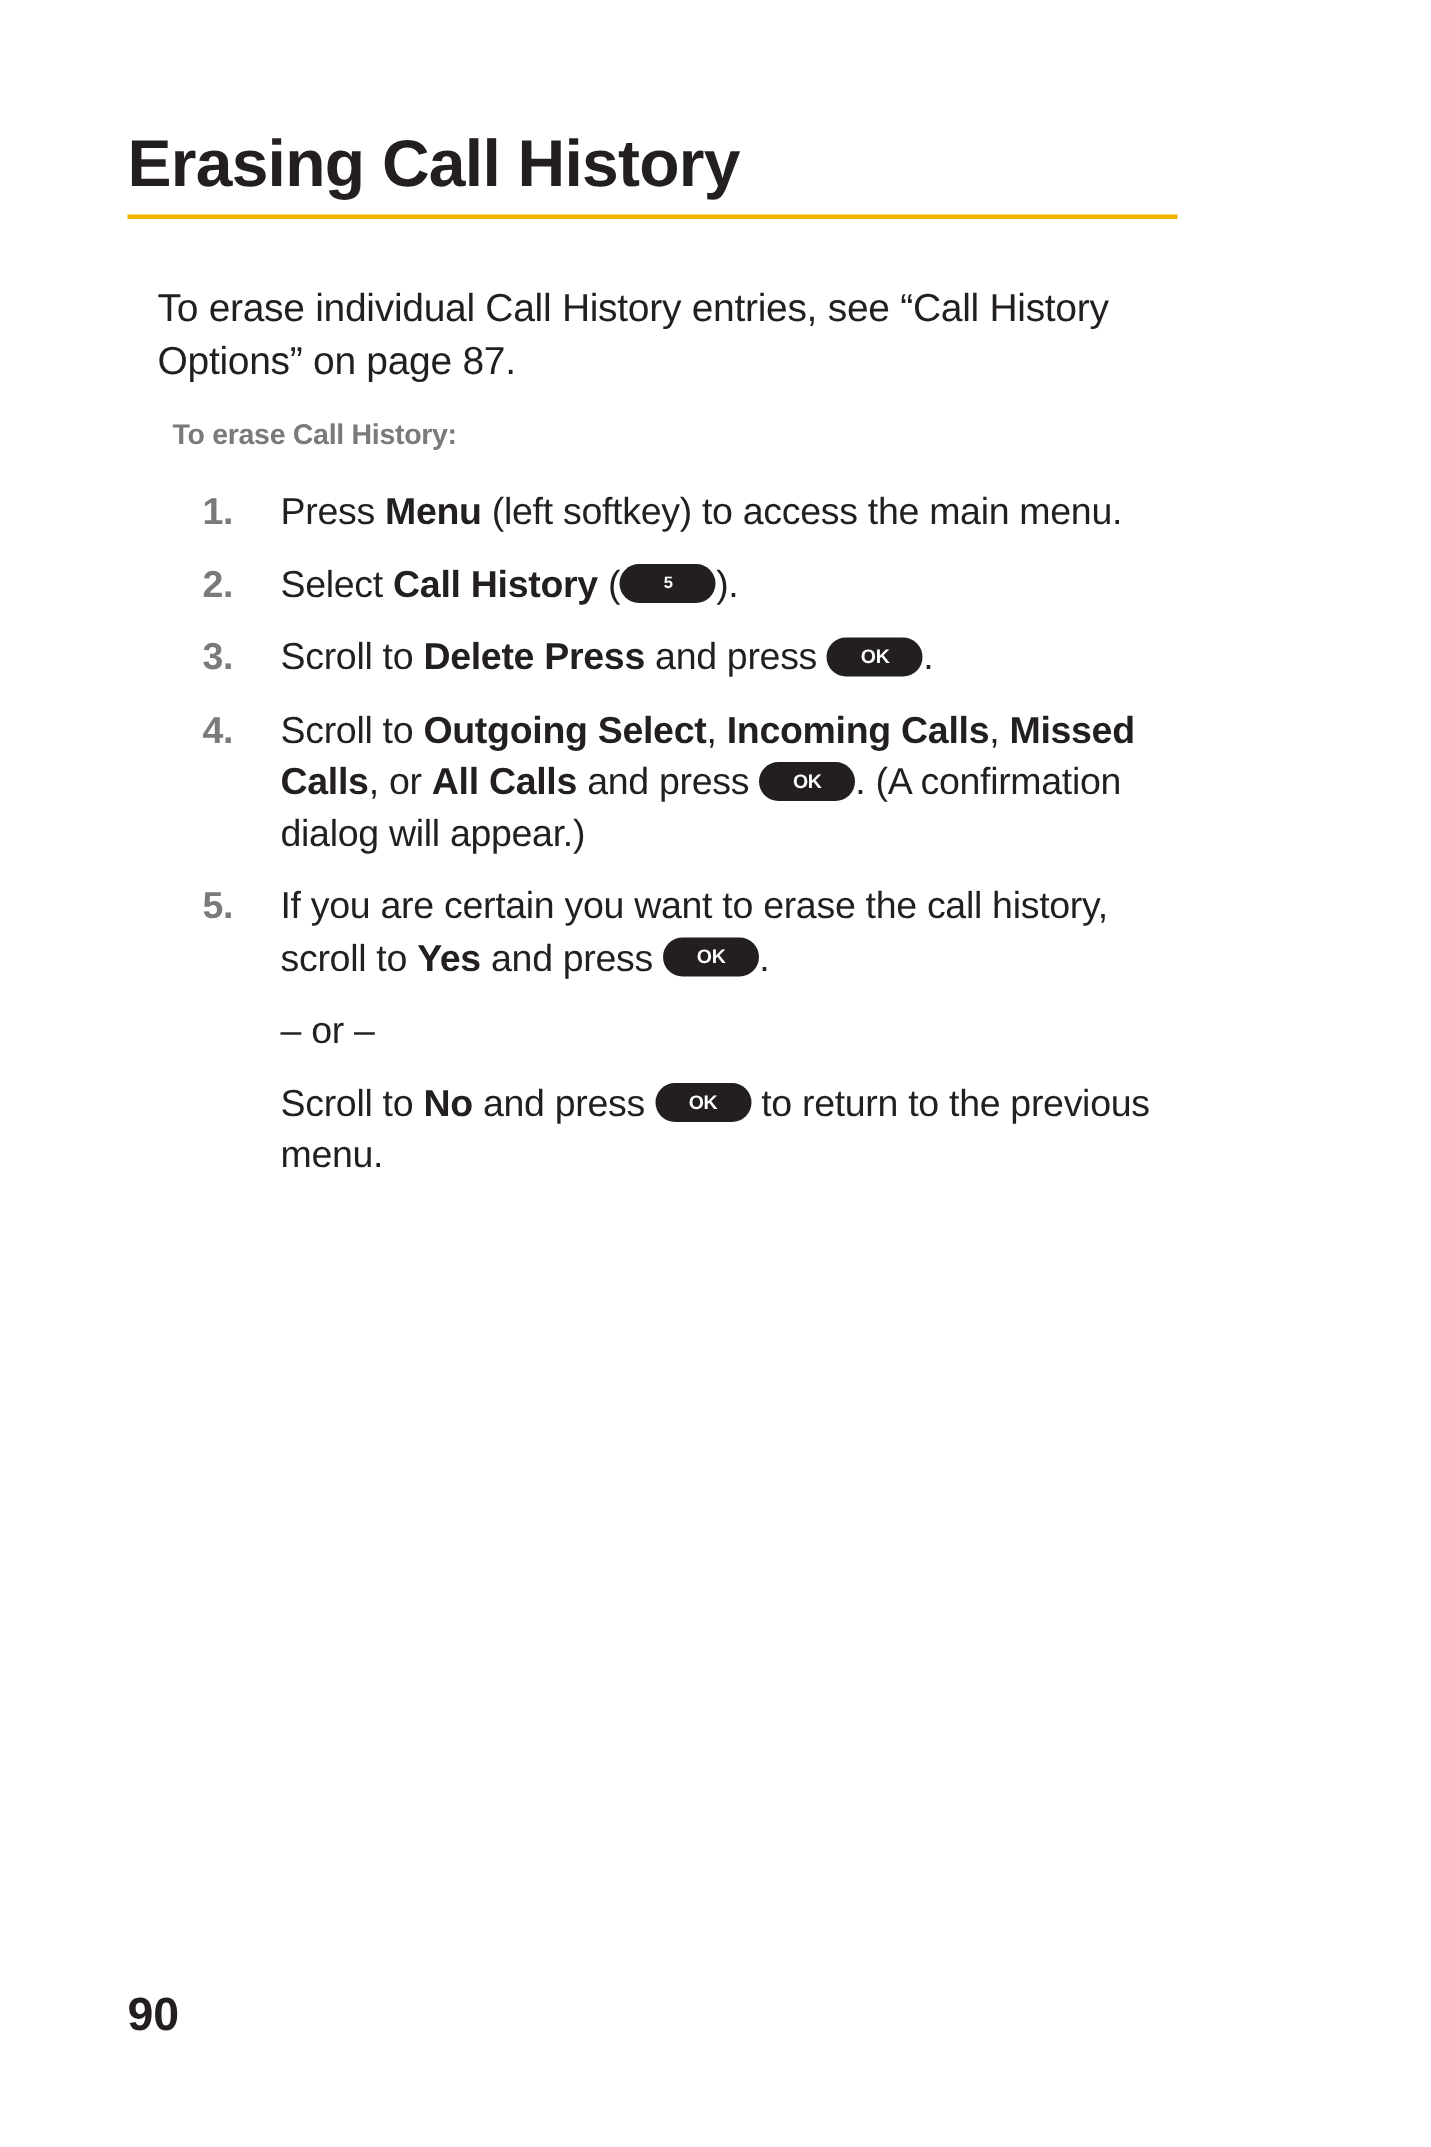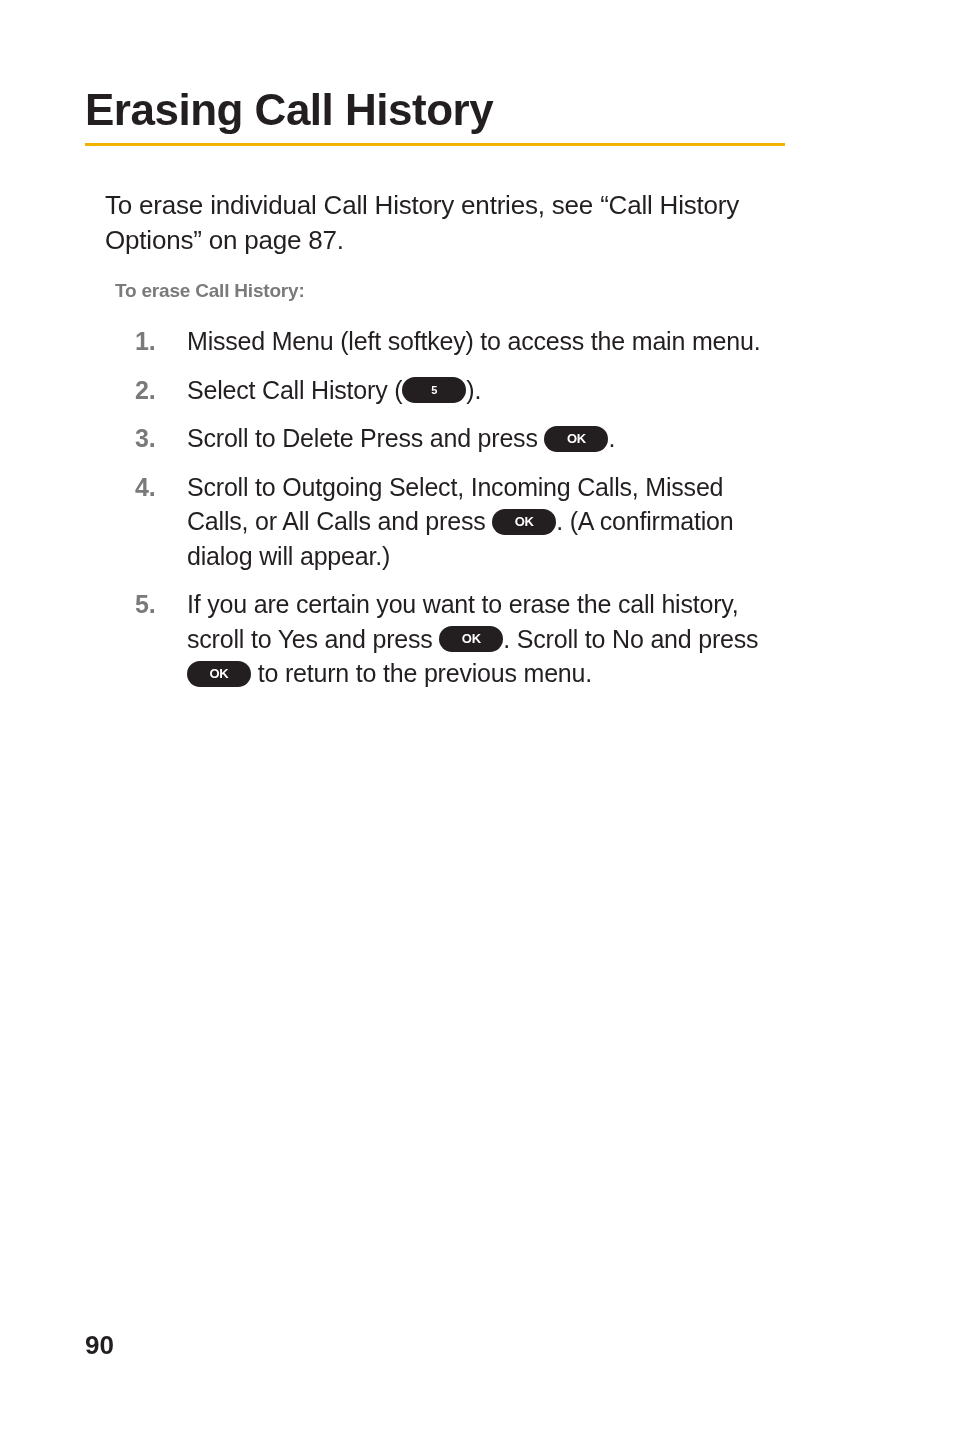--- a/index.html
+++ b/index.html
@@ -56,21 +56,21 @@
     letter-spacing: -0.2px;
   }
   ol.steps > li .num {
     position: absolute;
     left: 20px;
     top: 0;
     font-weight: 700;
     color: #7a7a7a;
     font-size: 25px;
   }
-  .b { font-weight: 400; }
+  .b { font-weight: 700; }
   .key {
     display: inline-block;
     vertical-align: middle;
     background: #231f20;
     color: #fff;
     border-radius: 14px;
     height: 26px;
     line-height: 26px;
     min-width: 48px;
     padding: 0 8px;
@@ -84,61 +84,62 @@
   .or {
     margin: 14px 0 14px 0;
   }
   .footer {
     position: absolute;
     bottom: 70px;
     left: 85px;
     right: 85px;
     display: flex;
     justify-content: space-between;
-    font-size: 26px;
+    font-size: 31px;
     font-weight: 700;
   }
 </style>
 </head>
 <body>
 
 <div class="page">
 
   <h1 class="title">Erasing Call History</h1>
   <div class="rule"></div>
 
   <p class="intro">To erase individual Call History entries, see “Call History Options” on page 87.</p>
 
   <p class="subhead">To erase Call History:</p>
 
   <ol class="steps">
 
     <li>
       <span class="num">1.</span>
-      <span>Missed </span><span class="b">Menu</span><span> (left softkey) to access the main menu.</span>
+      <span>Press </span><span class="b">Menu</span><span> (left softkey) to access the main menu.</span>
     </li>
 
     <li>
       <span class="num">2.</span>
       <span>Select </span><span class="b">Call History</span><span> (</span><span class="key num5">5</span><span>).</span>
     </li>
 
     <li>
       <span class="num">3.</span>
       <span>Scroll to </span><span class="b">Delete Press</span><span> and press </span><span class="key">OK</span><span>.</span>
     </li>
 
     <li>
       <span class="num">4.</span>
       <span>Scroll to </span><span class="b">Outgoing Select</span><span>, </span><span class="b">Incoming Calls</span><span>, </span><span class="b">Missed Calls</span><span>, or </span><span class="b">All Calls</span><span> and press </span><span class="key">OK</span><span>. (A confirmation dialog will appear.)</span>
     </li>
 
     <li>
       <span class="num">5.</span>
       <span>If you are certain you want to erase the call history, scroll to </span><span class="b">Yes</span><span> and press </span><span class="key">OK</span><span>.</span>
+      <div class="or">– or –</div>
       <span>Scroll to </span><span class="b">No</span><span> and press </span><span class="key">OK</span><span> to return to the previous menu.</span>
     </li>
 
   </ol>
 
   <div class="footer">
     <span>90</span>
   </div>
 
 </div>

